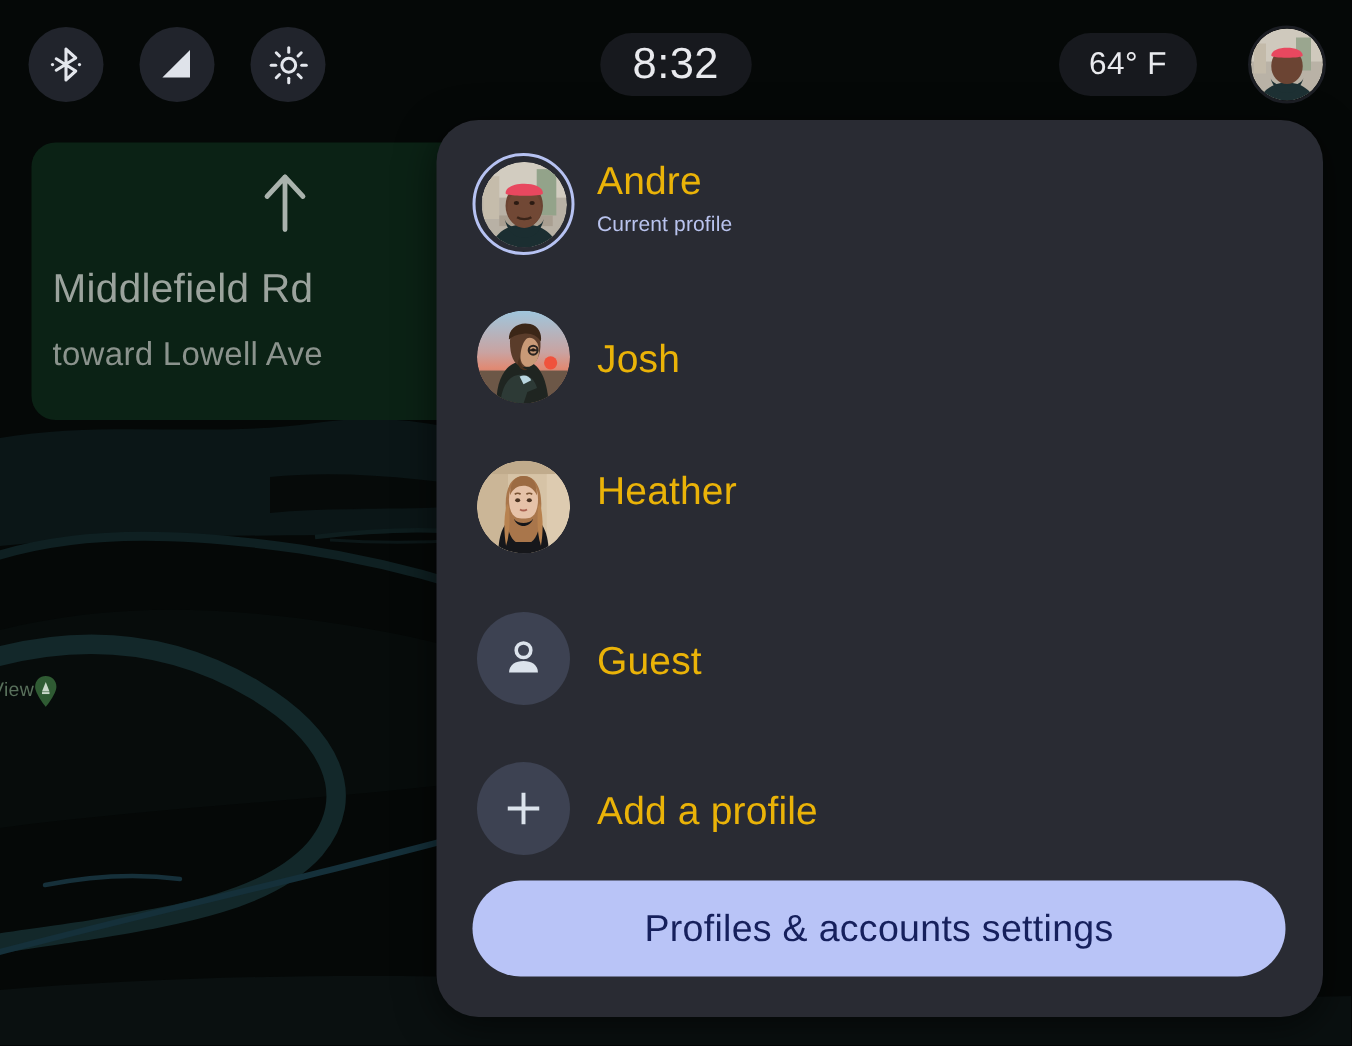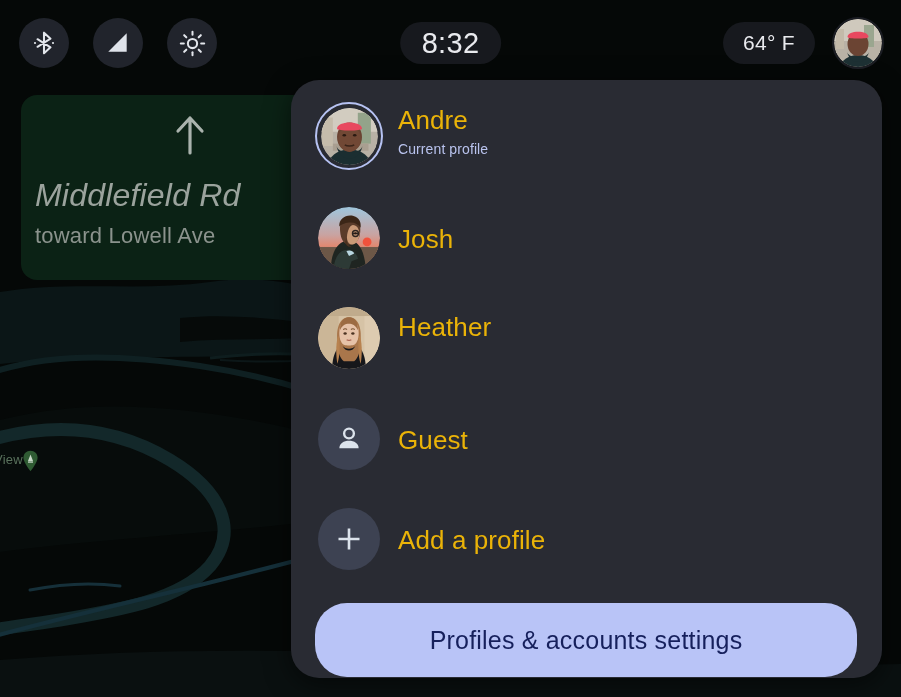--- a/index.html
+++ b/index.html
@@ -76,21 +76,21 @@
     padding: 0 22px;
     color: #e9eaee;
     font-size: 29px;
     letter-spacing: .3px;
   }
   .sb-right {
     position: absolute;
     right: 17px; top: 17px;
     display: flex;
     align-items: center;
-    gap: 17px;
+    gap: 34px;
   }
   .temp-pill { padding: 0 20px; font-size: 21px; }
   .temp-pill .deg { font-size: 21px; }
   .sb-avatar {
     width: 52px; height: 52px;
     border-radius: 50%;
     overflow: hidden;
     position: relative;
     border: 2px solid #1b1d23;
     box-sizing: border-box;
@@ -113,24 +113,23 @@
   }
   .nav-dist {
     position: absolute;
     right: 14px; top: 26px;
     color: #c9cfcb;
     font-size: 26px;
   }
   .nav-street {
     position: absolute;
     left: 14px; top: 82px;
-    font-size: 32px;
+    font-size: 27px;
     color: #9ba39d;
     letter-spacing: .2px;
-    font-style: italic;
   }
   .nav-toward {
     position: absolute;
     left: 14px; top: 128px;
     font-size: 22px;
     color: #8b938d;
     letter-spacing: .2px;
   }
 
   
@@ -197,34 +196,33 @@
     left: 107px;
     color: #b9c3ee;
     font-size: 14px;
     letter-spacing: .1px;
   }
   .settings-btn {
     position: absolute;
     left: 24px;
     top: 507px;
     width: 542px;
-    height: 74px;
+    height: 64px;
     border-radius: 32px;
     background: #b9c4f7;
     border: none;
     color: #16205c;
     font-size: 25px;
     font-family: "Liberation Sans", sans-serif;
     letter-spacing: .2px;
     cursor: pointer;
     display: flex;
     align-items: center;
     justify-content: center;
     padding: 0;
-    margin-top: 16px;
   }
 </style>
 </head>
 <body>
 
 <div id="screen">
 
   <div class="map-layer">
     <svg class="map-svg" width="901" height="697" viewBox="0 0 901 697">
       <rect x="0" y="0" width="901" height="697" fill="#050807"></rect>

